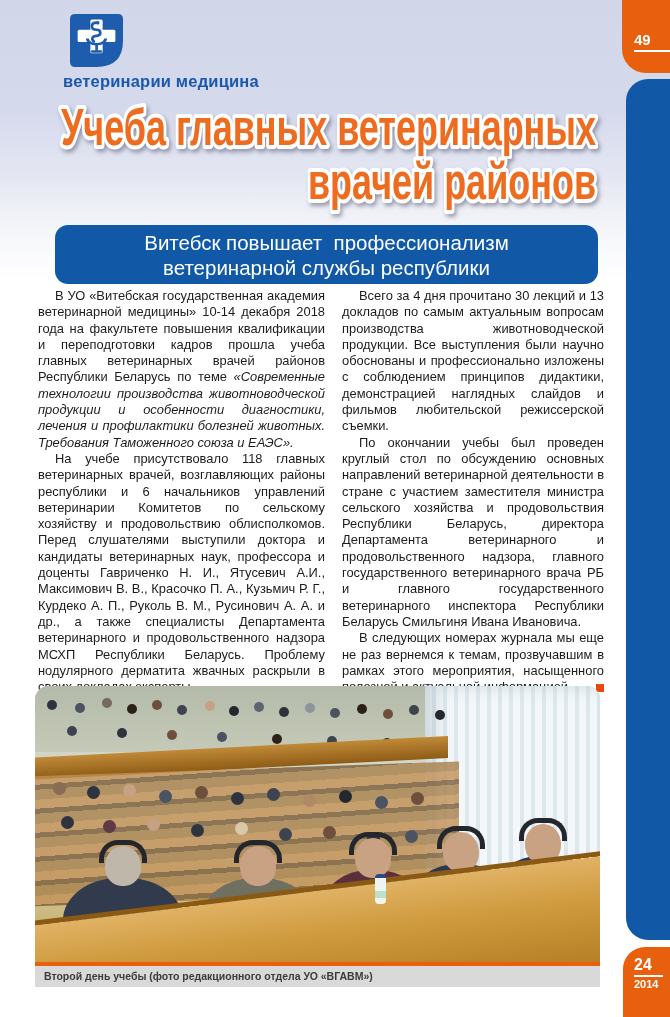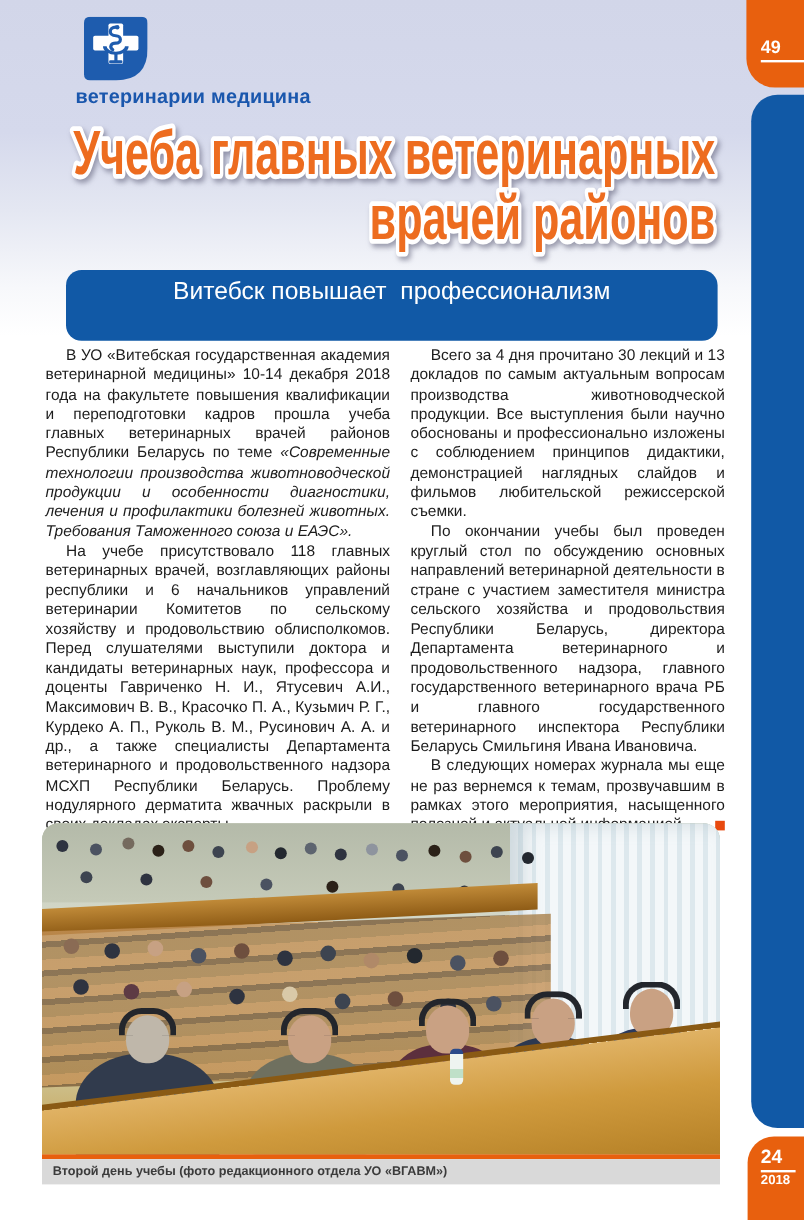--- a/index.html
+++ b/index.html
@@ -91,32 +91,33 @@
     <circle cx="27.2" cy="8.6" r="1.8" fill="#1e5cae"></circle>
   </svg>
   <div class="brand">ветеринарии медицина</div>
 
   <div class="tab49">
     <div class="no49">49</div>
   </div>
   <div class="bluebar"></div>
   <div class="tab24">
     <div class="no24">24</div>
-    <div class="yr24">2018</div>
+    <div class="yr24">2014</div>
   </div>
 
   <svg class="title-svg" style="left:55px;top:95px;" width="543" height="64">
     <text x="541" y="50" text-anchor="end" font-size="52" fill="#ed6c1f" stroke="#ffffff" stroke-width="8" paint-order="stroke" stroke-linejoin="round" textLength="535" lengthAdjust="spacingAndGlyphs">Учеба главных ветеринарных</text>
   </svg>
   <svg class="title-svg" style="left:300px;top:150px;" width="302" height="64">
     <text x="296" y="49" text-anchor="end" font-size="52" fill="#ed6c1f" stroke="#ffffff" stroke-width="8" paint-order="stroke" stroke-linejoin="round" textLength="288" lengthAdjust="spacingAndGlyphs">врачей районов</text>
   </svg>
 
   <div class="banner">
     <div class="banner-line">Витебск повышает  профессионализм</div>
+    <div class="banner-line">ветеринарной службы республики</div>
   </div>
 
   <div class="cols">
     <div class="col1">
       <p><span>В УО «Витебская государственная академия ветеринарной медицины» 10-14 декабря 2018 года на факультете повышения квалификации и переподготовки кадров прошла учеба главных ветеринарных врачей районов Республики Беларусь по теме </span><i>«Современные технологии производства животноводческой продукции и особенности диагностики, лечения и профилактики болезней животных. Требования Таможенного союза и ЕАЭС».</i></p>
       <p>На учебе присутствовало 118 главных ветеринарных врачей, возглавляющих районы республики и 6 начальников управлений ветеринарии Комитетов по сельскому хозяйству и продовольствию облисполкомов. Перед слушателями выступили доктора и кандидаты ветеринарных наук, профессора и доценты Гавриченко Н. И., Ятусевич А.И., Максимович В. В., Красочко П. А., Кузьмич Р. Г., Курдеко А. П., Руколь В. М., Русинович А. А. и др., а также специалисты Департамента ветеринарного и продовольственного надзора МСХП Республики Беларусь. Проблему нодулярного дерматита жвачных раскрыли в своих докладах эксперты</p>
     </div>
     <div class="col2">
       <p>Всего за 4 дня прочитано 30 лекций и 13 докладов по самым актуальным вопросам производства животноводческой продукции. Все выступления были научно обоснованы и профессионально изложены с соблюдением принципов дидактики, демонстрацией наглядных слайдов и фильмов любительской режиссерской съемки.</p>
       <p>По окончании учебы был проведен круглый стол по обсуждению основных направлений ветеринарной деятельности в стране с участием заместителя министра сельского хозяйства и продовольствия Республики Беларусь, директора Департамента ветеринарного и продовольственного надзора, главного государственного ветеринарного врача РБ и главного государственного ветеринарного инспектора Республики Беларусь Смильгиня Ивана Ивановича.</p>

